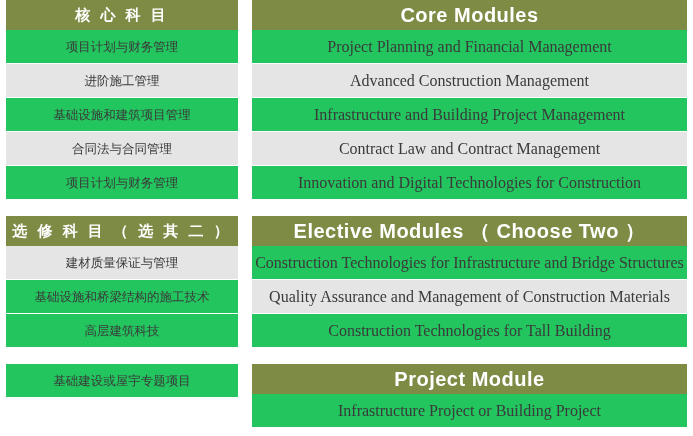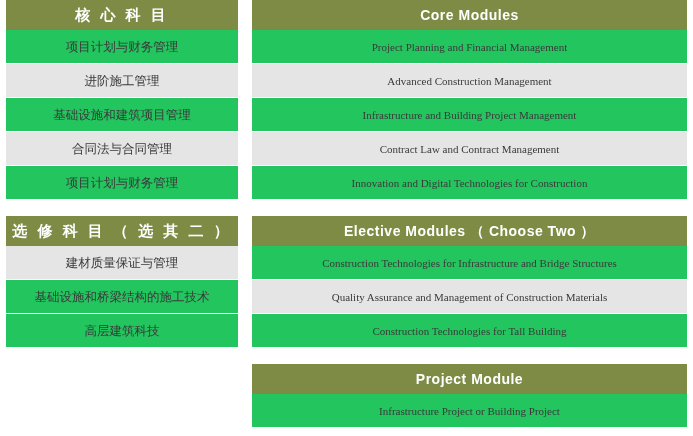--- a/index.html
+++ b/index.html
@@ -43,37 +43,37 @@
   }
   .hdr-cn {
     height: 30px;
     line-height: 30px;
     font-size: 15px;
     letter-spacing: 3px;
   }
   .hdr-en {
     height: 30px;
     line-height: 30px;
-    font-size: 14px;
+    font-size: 20px;
     letter-spacing: 0.5px;
   }
   .row {
     height: 34px;
     line-height: 34px;
     text-align: center;
     box-sizing: border-box;
     color: #3a3a3a;
     border-bottom: 1px solid #ffffff;
   }
   .row-cn {
     font-size: 12.5px;
     background: #efeee9;
   }
   .row-en {
-    font-size: 11px;
+    font-size: 16px;
     background: #f3f2ee;
     font-family: "Liberation Serif", serif;
   }
   .row.alt-a { background: #22c55e; }
   .row.alt-b { background: #e5e5e5; }
   .gap-lg { height: 16px; }
 </style>
 </head>
 <body>
 
@@ -112,20 +112,21 @@
       <div class="row row-en alt-a">Construction Technologies for Infrastructure and Bridge Structures</div>
       <div class="row row-en alt-b">Quality Assurance and Management of Construction Materials</div>
       <div class="row row-en alt-a">Construction Technologies for Tall Building</div>
     </div>
   </div>
 
   <div class="gap-lg"></div>
 
   <div class="section">
     <div class="col-left">
+      <div class="row row-cn alt-a">基础建设或屋宇专题项目</div>
     </div>
     <div class="col-right">
       <div class="hdr hdr-en">Project Module</div>
       <div class="row row-en alt-a">Infrastructure Project or Building Project</div>
     </div>
   </div>
 
 </div>
 
 </body></html>

